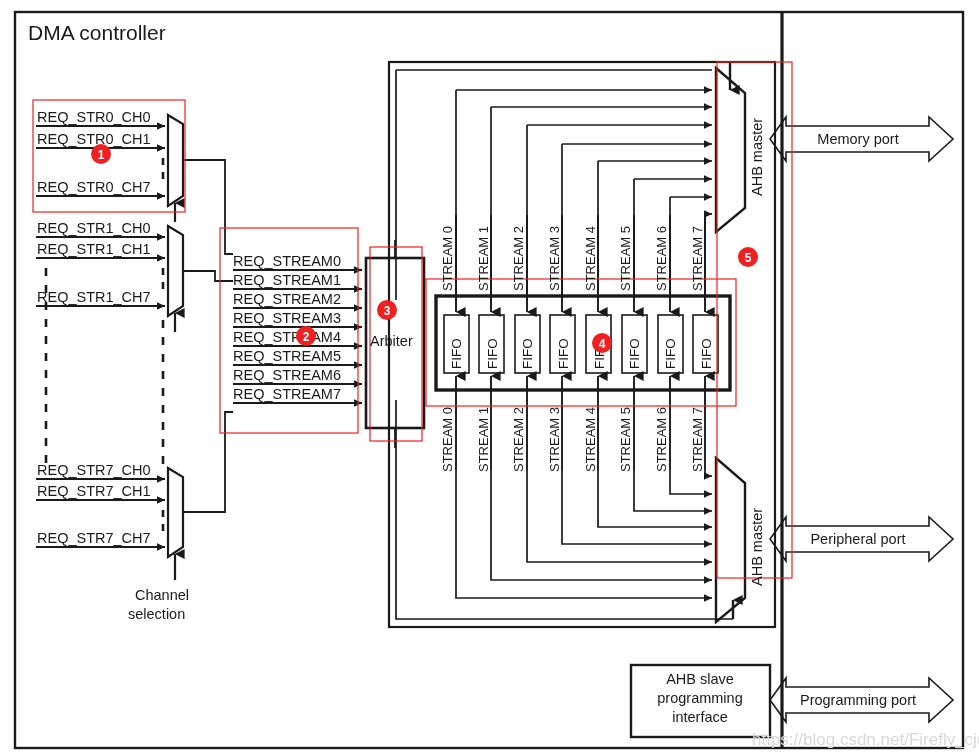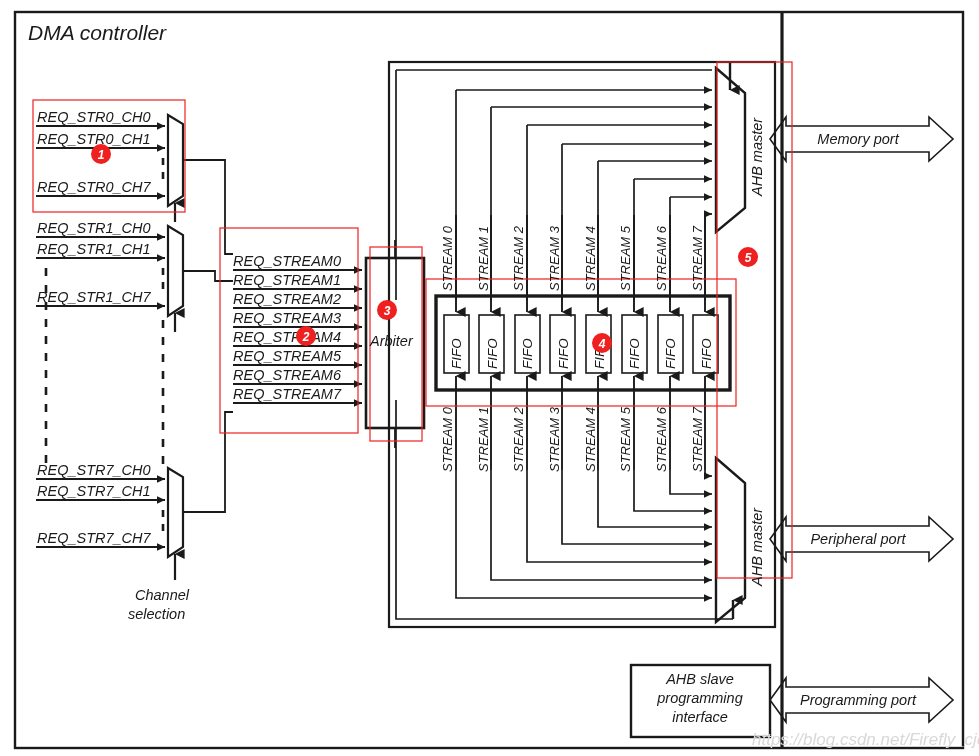--- a/index.html
+++ b/index.html
@@ -7,21 +7,20 @@
     padding: 0;
     background: #ffffff;
   }
   #stage {
     position: relative;
     width: 979px;
     height: 756px;
     background: #ffffff;
     font-family: "Liberation Sans", sans-serif;
     overflow: hidden;
-    font-style: italic;
   }
   svg.diagram {
     position: absolute;
     left: 0;
     top: 0;
     width: 979px;
     height: 756px;
   }
   .stroke-blk {
     stroke: #1a1a1a;

